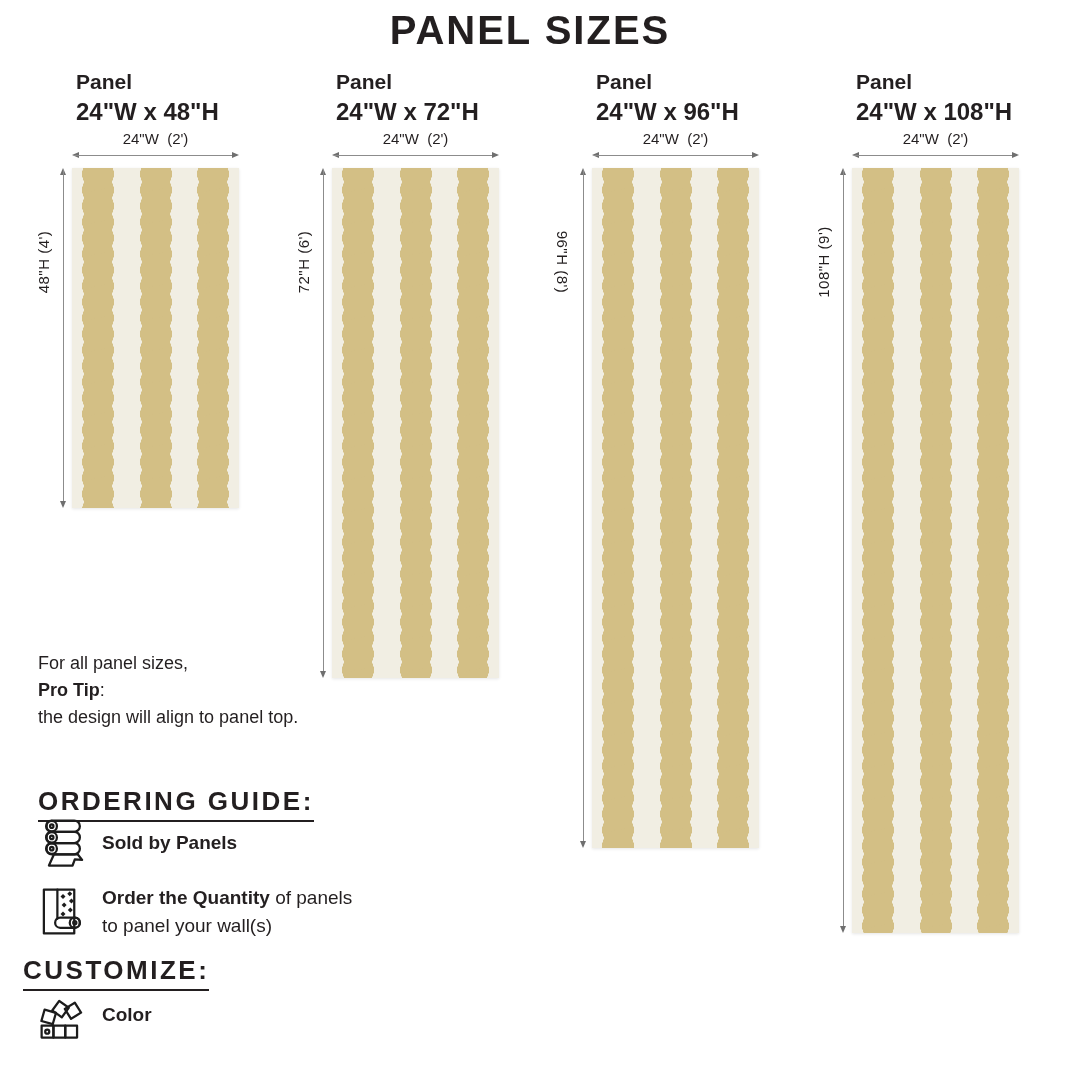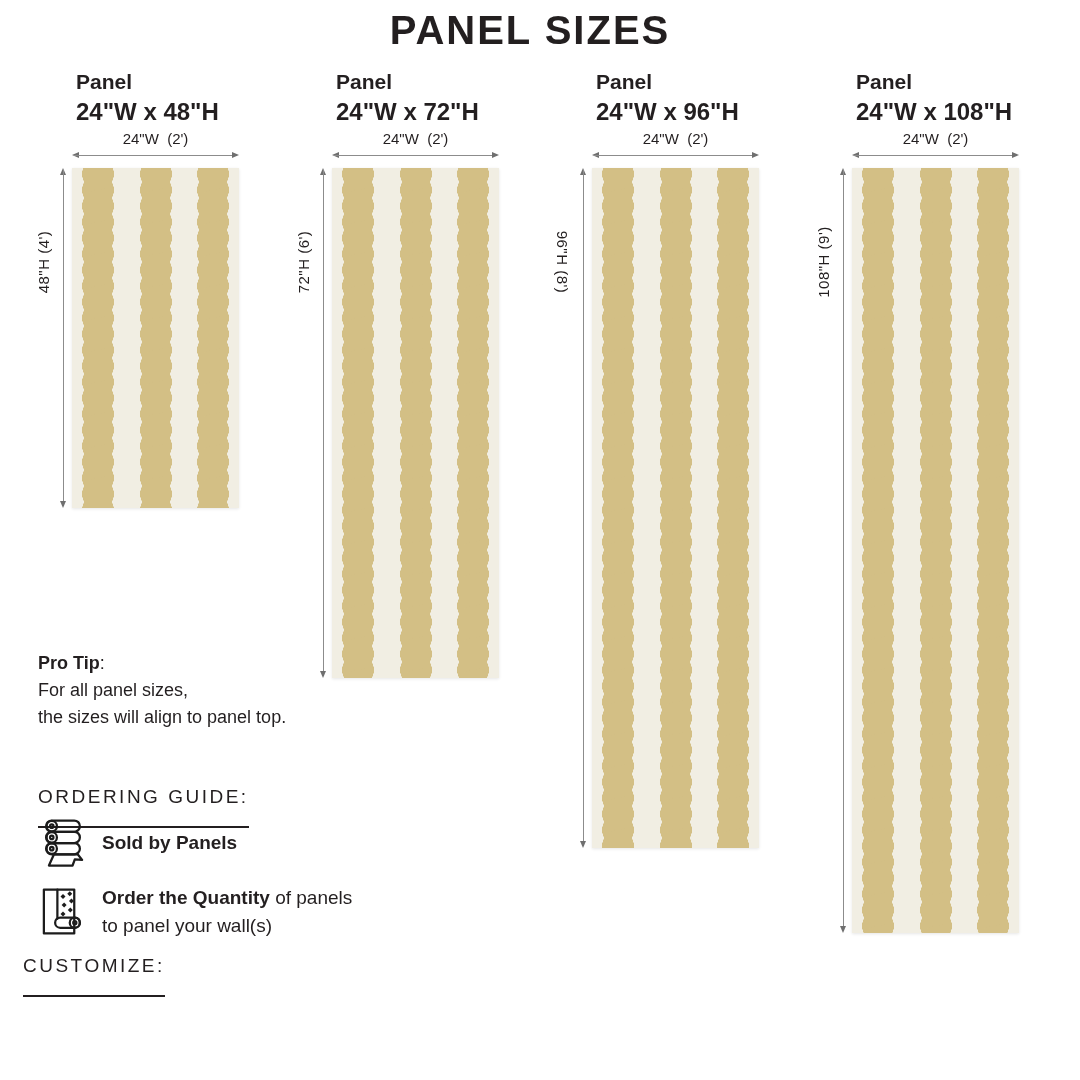--- a/index.html
+++ b/index.html
@@ -45,22 +45,22 @@
       background-image:
         radial-gradient(circle closest-side, var(--gold) 98.5%, rgba(211,191,133,0) 100%),
         radial-gradient(circle closest-side, var(--gold) 98.5%, rgba(211,191,133,0) 100%);
       background-size:32px 32px;background-repeat:repeat-y;
       background-position:0 -10px,0 6px;}
 
   
   .pro-tip{position:absolute;left:38px;top:650px;font-size:18px;line-height:27px;}
   .pro-tip .b{font-weight:bold;}
 
-  .section-heading{font-size:19px;font-weight:normal;letter-spacing:2.5px;
-      border-bottom:2.5px solid #231f20;padding-bottom:18px;display:inline-block;white-space:nowrap;}
+  .section-heading{font-size:26px;font-weight:bold;letter-spacing:2.5px;
+      border-bottom:2.5px solid #231f20;padding-bottom:3px;display:inline-block;white-space:nowrap;}
   .ordering-heading{position:absolute;left:38px;top:786px;}
   .customize-heading{position:absolute;left:23px;top:955px;}
 
   .guide-row{position:absolute;left:36px;display:flex;align-items:center;gap:12px;}
   .guide-row .icon{width:54px;height:54px;flex:0 0 auto;}
   .guide-row .txt{font-size:19px;line-height:28px;}
   .guide-row .b{font-weight:bold;}
   .row-sold{top:816px;}
   .row-quantity{top:884px;}
   .row-color{top:988px;}
@@ -156,23 +156,23 @@
       <div class="rot-label rot-ccw">108"H (9')</div>
       <div class="panel-swatch" style="height: 765px;">
         <div class="stripe"></div>
         <div class="stripe"></div>
         <div class="stripe"></div>
       </div>
     </div>
     </div>
 
   <div class="pro-tip">
+    <div>For all panel sizes,</div>
     <div><span class="b">Pro Tip</span><span>:</span></div>
-    <div>For all panel sizes,</div>
-    <div>the sizes will align to panel top.</div>
+    <div>the design will align to panel top.</div>
   </div>
 
   <div class="ordering-heading">
     <span class="section-heading">ORDERING GUIDE:</span>
   </div>
 
   <div class="guide-row row-sold">
     <span class="icon">
       <svg viewBox="0 0 48 48" width="54" height="54">
         <rect x="9" y="4" width="30" height="10" rx="5"></rect>
@@ -209,14 +209,28 @@
     <span class="txt">
       <span><span class="b">Order the Quantity</span><span> of panels</span></span><br>
       <span>to panel your wall(s)</span>
     </span>
   </div>
 
   <div class="customize-heading">
     <span class="section-heading">CUSTOMIZE:</span>
   </div>
 
+  <div class="guide-row row-color">
+    <span class="icon">
+      <svg viewBox="0 0 48 48" width="54" height="54">
+        <rect x="5" y="33.5" width="10.5" height="10.5"></rect>
+        <rect x="15.5" y="33.5" width="10.5" height="10.5"></rect>
+        <rect x="26" y="33.5" width="10.5" height="10.5"></rect>
+        <circle cx="10" cy="38.8" r="1.8"></circle>
+        <rect x="6" y="20.5" width="10.5" height="10.5" transform="rotate(16 11.3 25.8)"></rect>
+        <rect x="16.5" y="13.5" width="10.5" height="10.5" transform="rotate(36 21.8 18.8)"></rect>
+        <rect x="27.5" y="15" width="10.5" height="10.5" transform="rotate(58 32.8 20.3)"></rect>
+      </svg>
+    </span>
+    <span class="txt b">Color</span>
+  </div>
 
 </div>
 
 </body></html>

